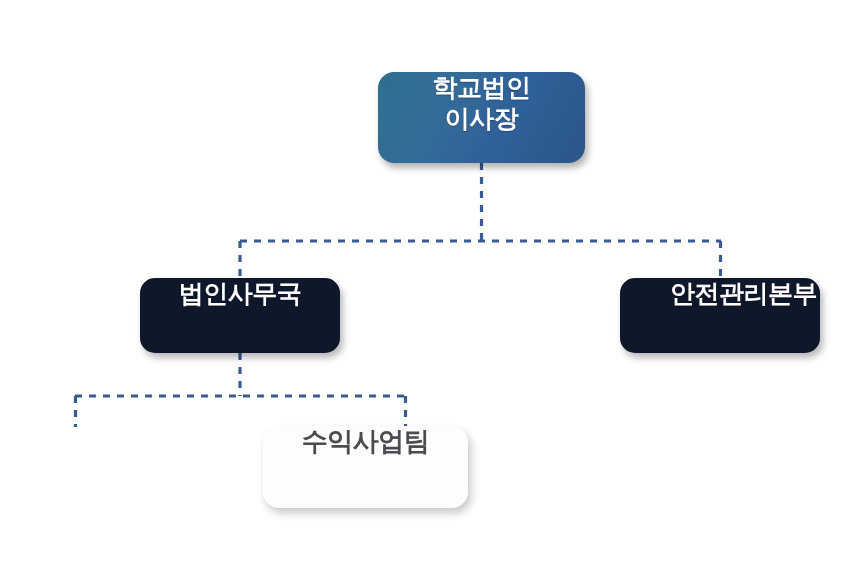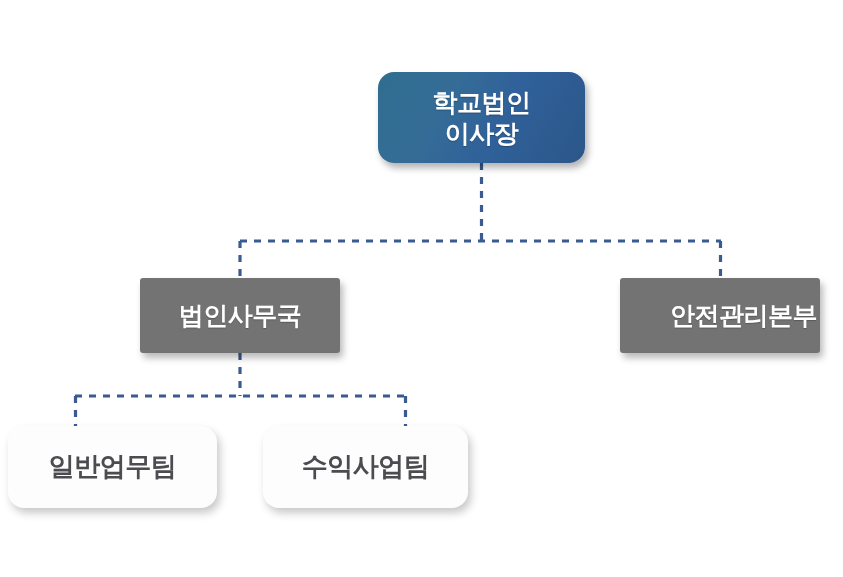--- a/index.html
+++ b/index.html
@@ -26,21 +26,20 @@
     width: 843px;
     height: 577px;
     pointer-events: none;
   }
 
   
   .node {
     position: absolute;
     box-sizing: border-box;
     display: flex;
-    align-items: center;
     justify-content: center;
     text-align: center;
     border-radius: 14px;
     line-height: 1.22;
     letter-spacing: -0.5px;
   }
 
   
   .node-root {
     left: 378px;
@@ -54,22 +53,22 @@
     font-weight: bold;
     box-shadow: 3px 5px 7px rgba(0, 0, 0, 0.30);
     text-shadow: 0 1px 1px rgba(0, 0, 0, 0.25);
   }
 
   
   .node-division {
     top: 278px;
     width: 200px;
     height: 75px;
-    border-radius: 3px;
-    background: #737373;
+    border-radius: 15px;
+    background: #0f172a;
     color: #ffffff;
     font-size: 25px;
     font-weight: bold;
     box-shadow: 3px 5px 7px rgba(0, 0, 0, 0.28);
     text-shadow: 0 1px 1px rgba(0, 0, 0, 0.22);
   }
   .node-division.pos-left  { left: 140px; }
   .node-division.pos-right { left: 620px; padding-left: 47px; }
 
   
@@ -124,21 +123,18 @@
   </div>
 
   <div class="node node-division pos-left">
     <span class="node-label">법인사무국</span>
   </div>
 
   <div class="node node-division pos-right">
     <span class="node-label">안전관리본부</span>
   </div>
 
-  <div class="node node-team pos-a">
-    <span class="node-label">일반업무팀</span>
-  </div>
 
   <div class="node node-team pos-b">
     <span class="node-label">수익사업팀</span>
   </div>
 
 </div>
 
 </body></html>

